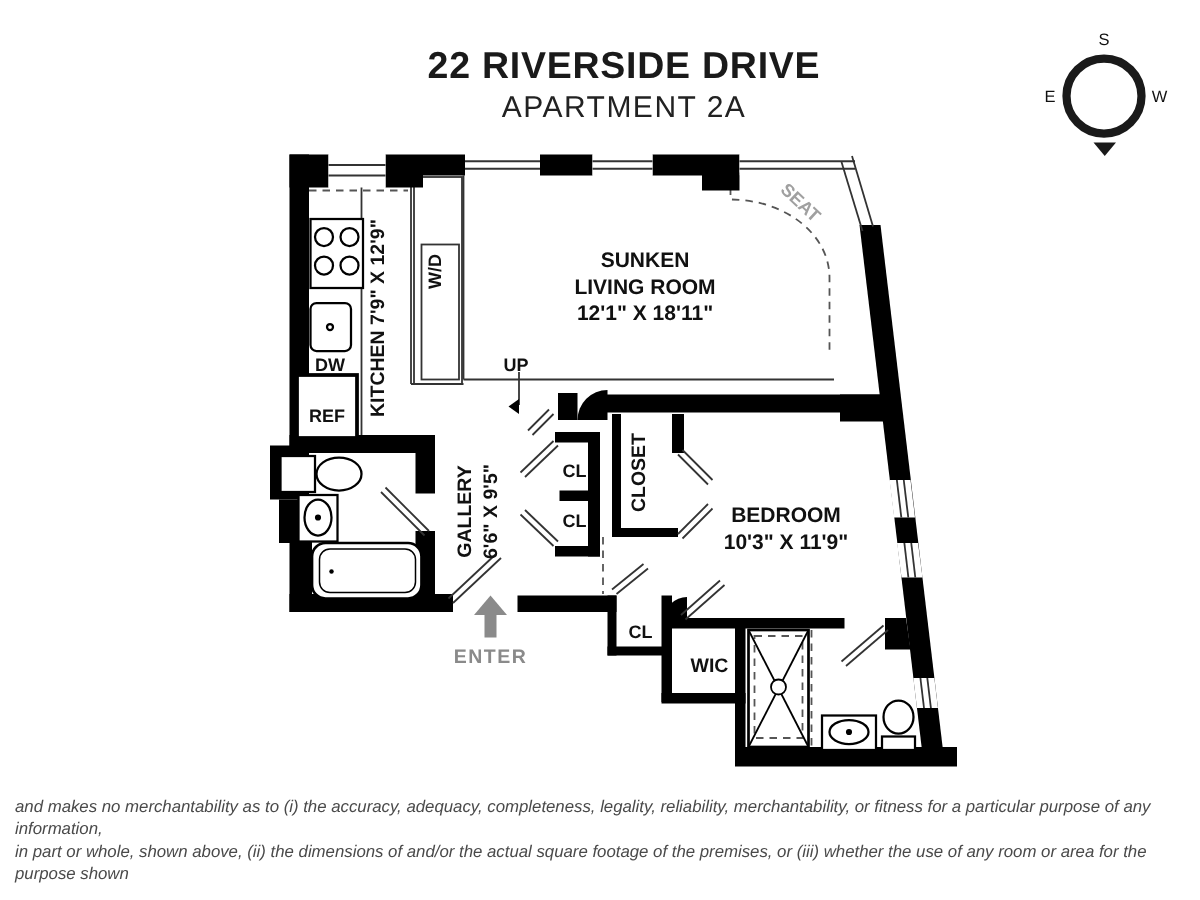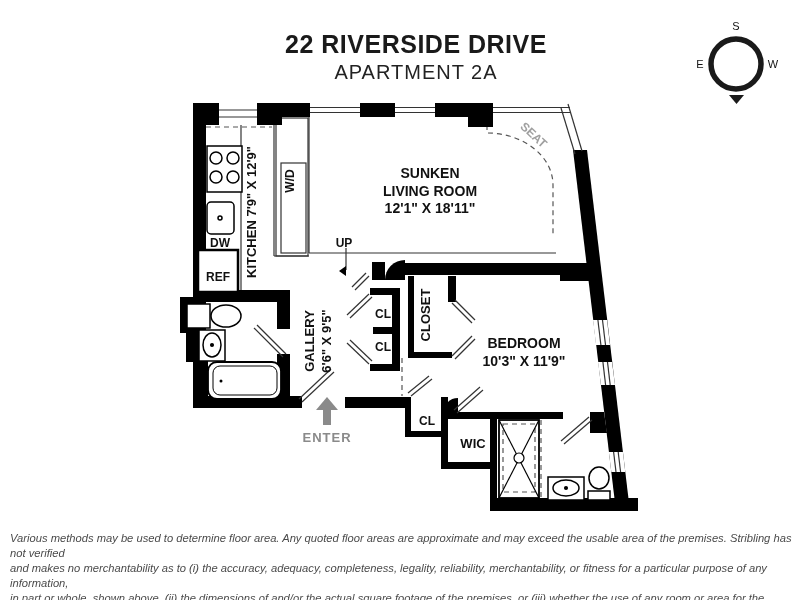--- a/index.html
+++ b/index.html
@@ -225,17 +225,16 @@
   <g>
     <circle cx="736" cy="64" r="25" fill="none" stroke="#1a1a1a" stroke-width="5.5"></circle>
     <polygon points="729,95 744,95 736.5,104" fill="#1a1a1a"></polygon>
     <text x="736" y="30" text-anchor="middle" font-size="11">S</text>
     <text x="700" y="68" text-anchor="middle" font-size="11">E</text>
     <text x="773" y="68" text-anchor="middle" font-size="11">W</text>
   </g>
 </svg>
 
 <div class="disc">
-  <div>Various methods may be used to determine floor area. Any quoted floor areas are approximate and may exceed the usable area of the premises. Stribling has not verified</div>
   <div>and makes no merchantability as to (i) the accuracy, adequacy, completeness, legality, reliability, merchantability, or fitness for a particular purpose of any information,</div>
   <div>in part or whole, shown above, (ii) the dimensions of and/or the actual square footage of the premises, or (iii) whether the use of any room or area for the purpose shown</div>
 
 </div>
 
 </body></html>

